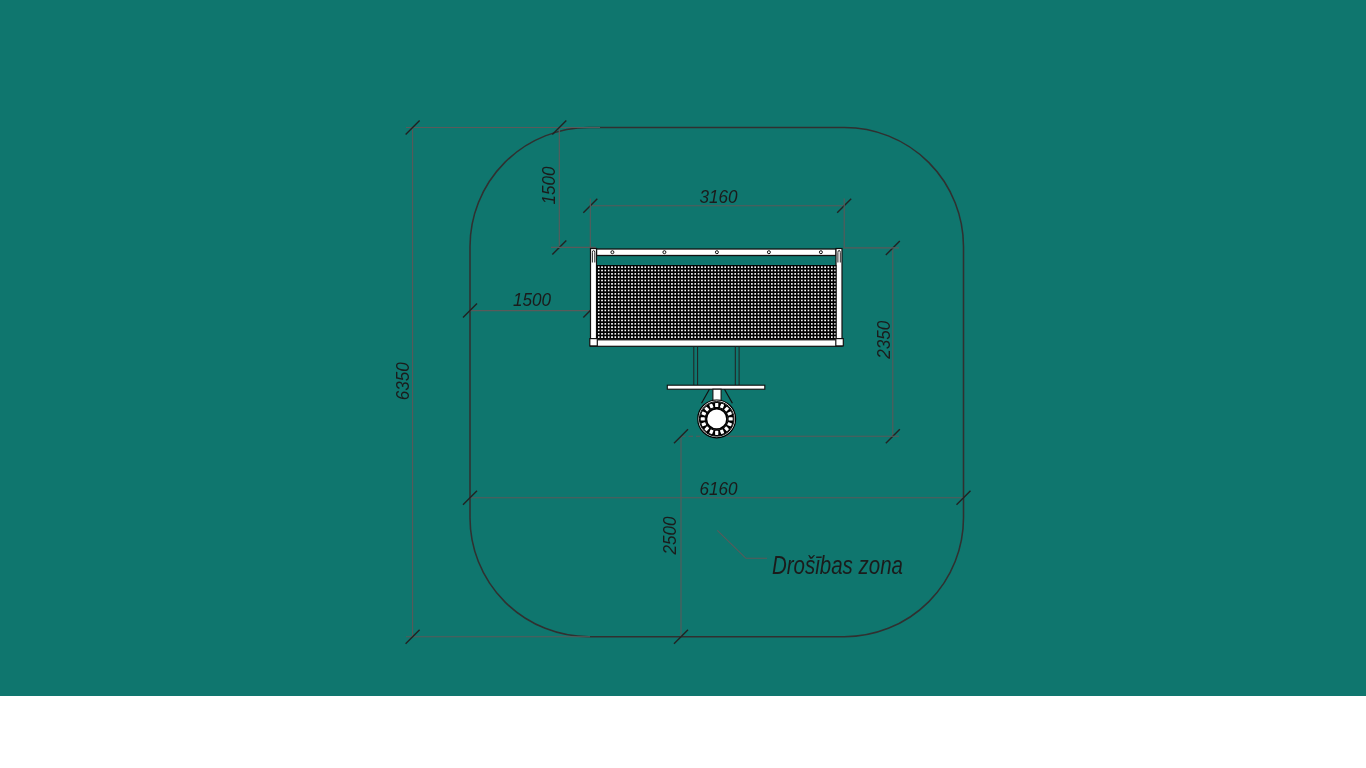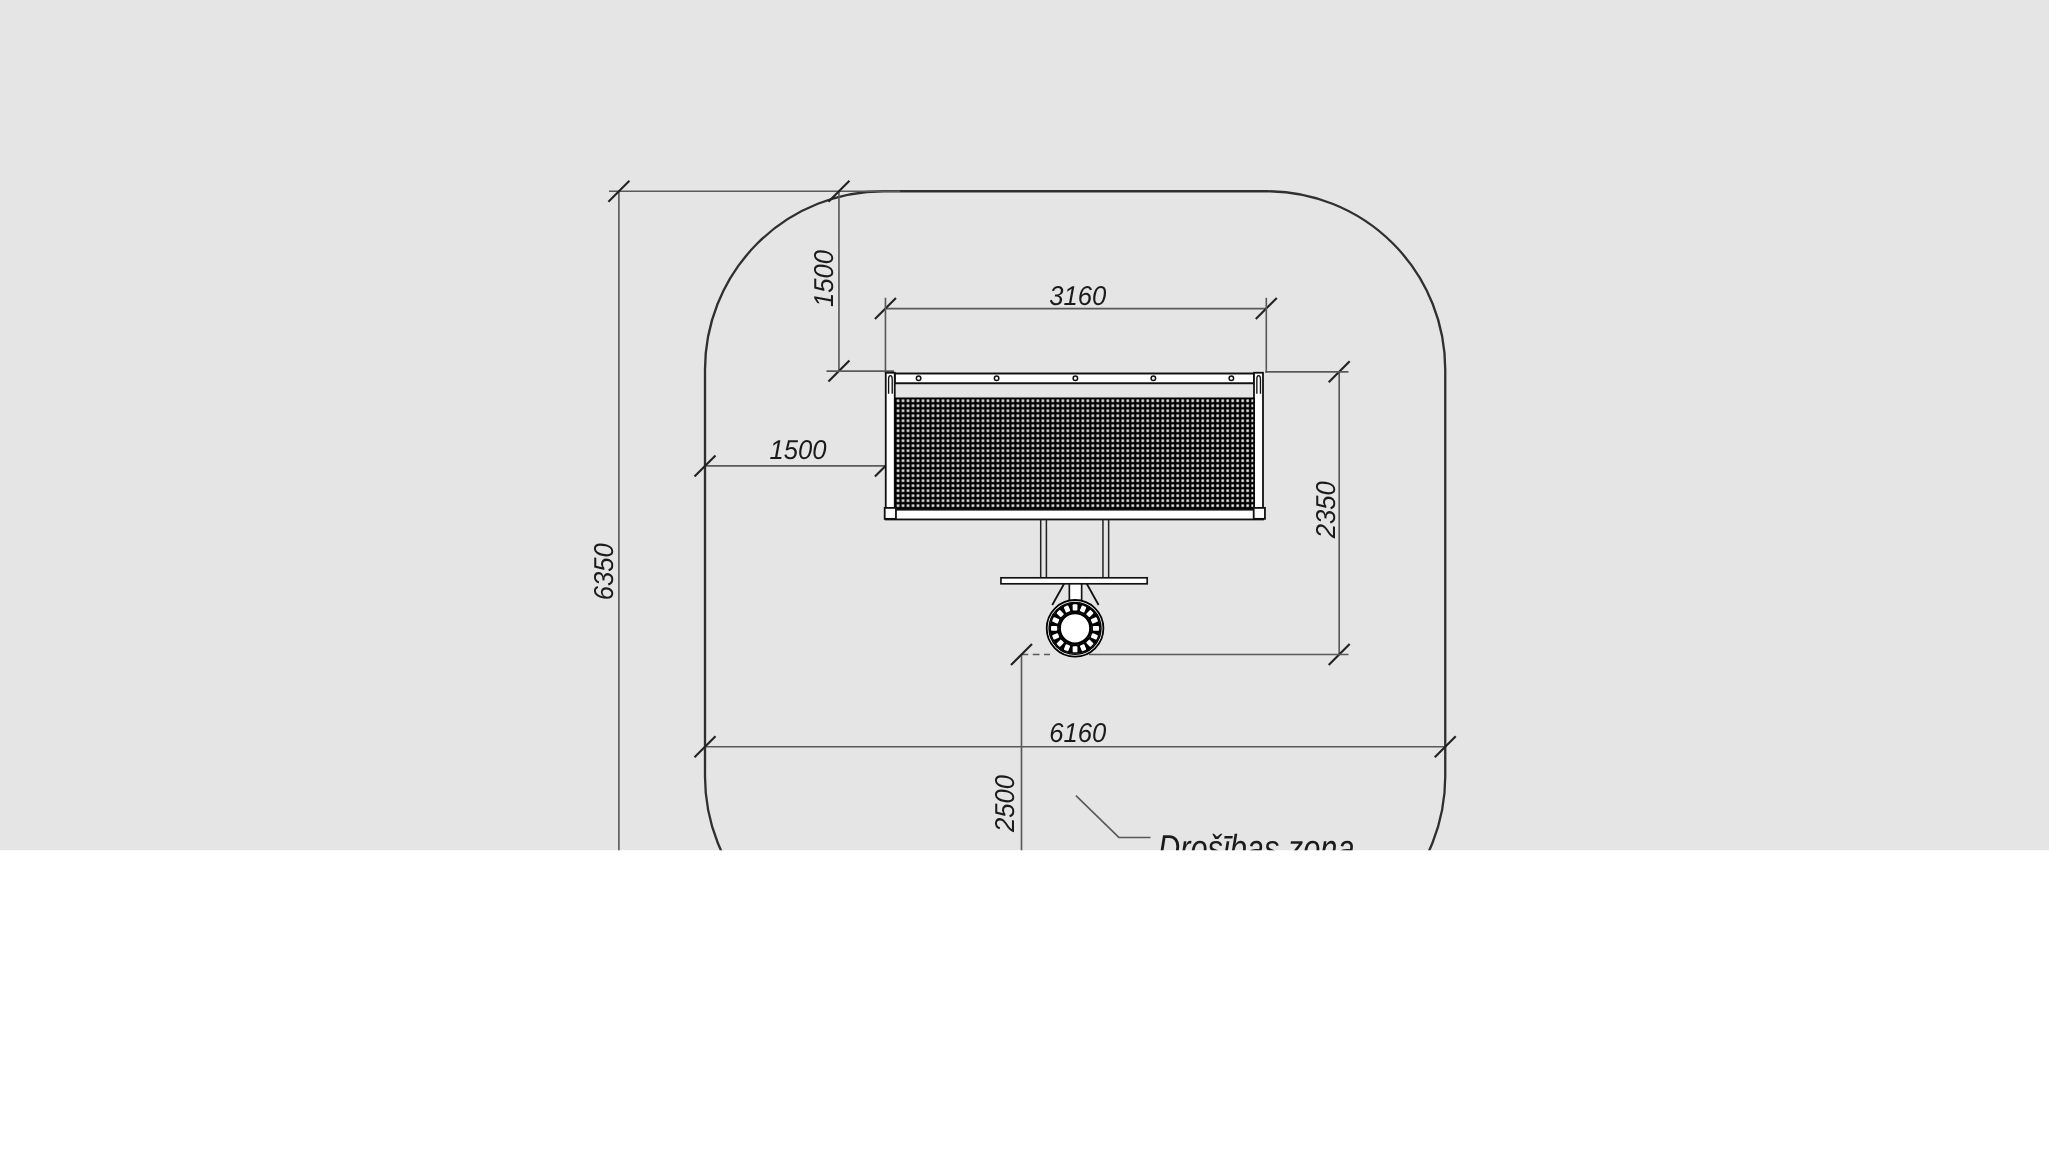--- a/index.html
+++ b/index.html
@@ -1,16 +1,16 @@
 <!DOCTYPE html>
 <html><head>
 <meta charset="utf-8">
 <style>
   html,body{margin:0;padding:0;background:#ffffff;}
-  .page{position:relative;width:1366px;height:567px;background:#e5e5e5;overflow:hidden;}
+  .page{position:relative;width:1366px;height:696px;background:#0f766e;overflow:hidden;}
   text{font-family:"Liberation Sans",sans-serif;font-style:italic;fill:#1b1b1b;}
 </style>
 </head>
 <body>
 <div class="page">
 <svg width="1366" height="768" viewBox="0 0 1366 768">
   <defs>
     <pattern id="mesh" width="3.33" height="3.33" patternUnits="userSpaceOnUse" x="597" y="265.5">
       <rect width="3.33" height="3.33" fill="#000000"></rect>
       <rect x="0.87" y="0.87" width="1.63" height="1.63" fill="#ffffff"></rect>

